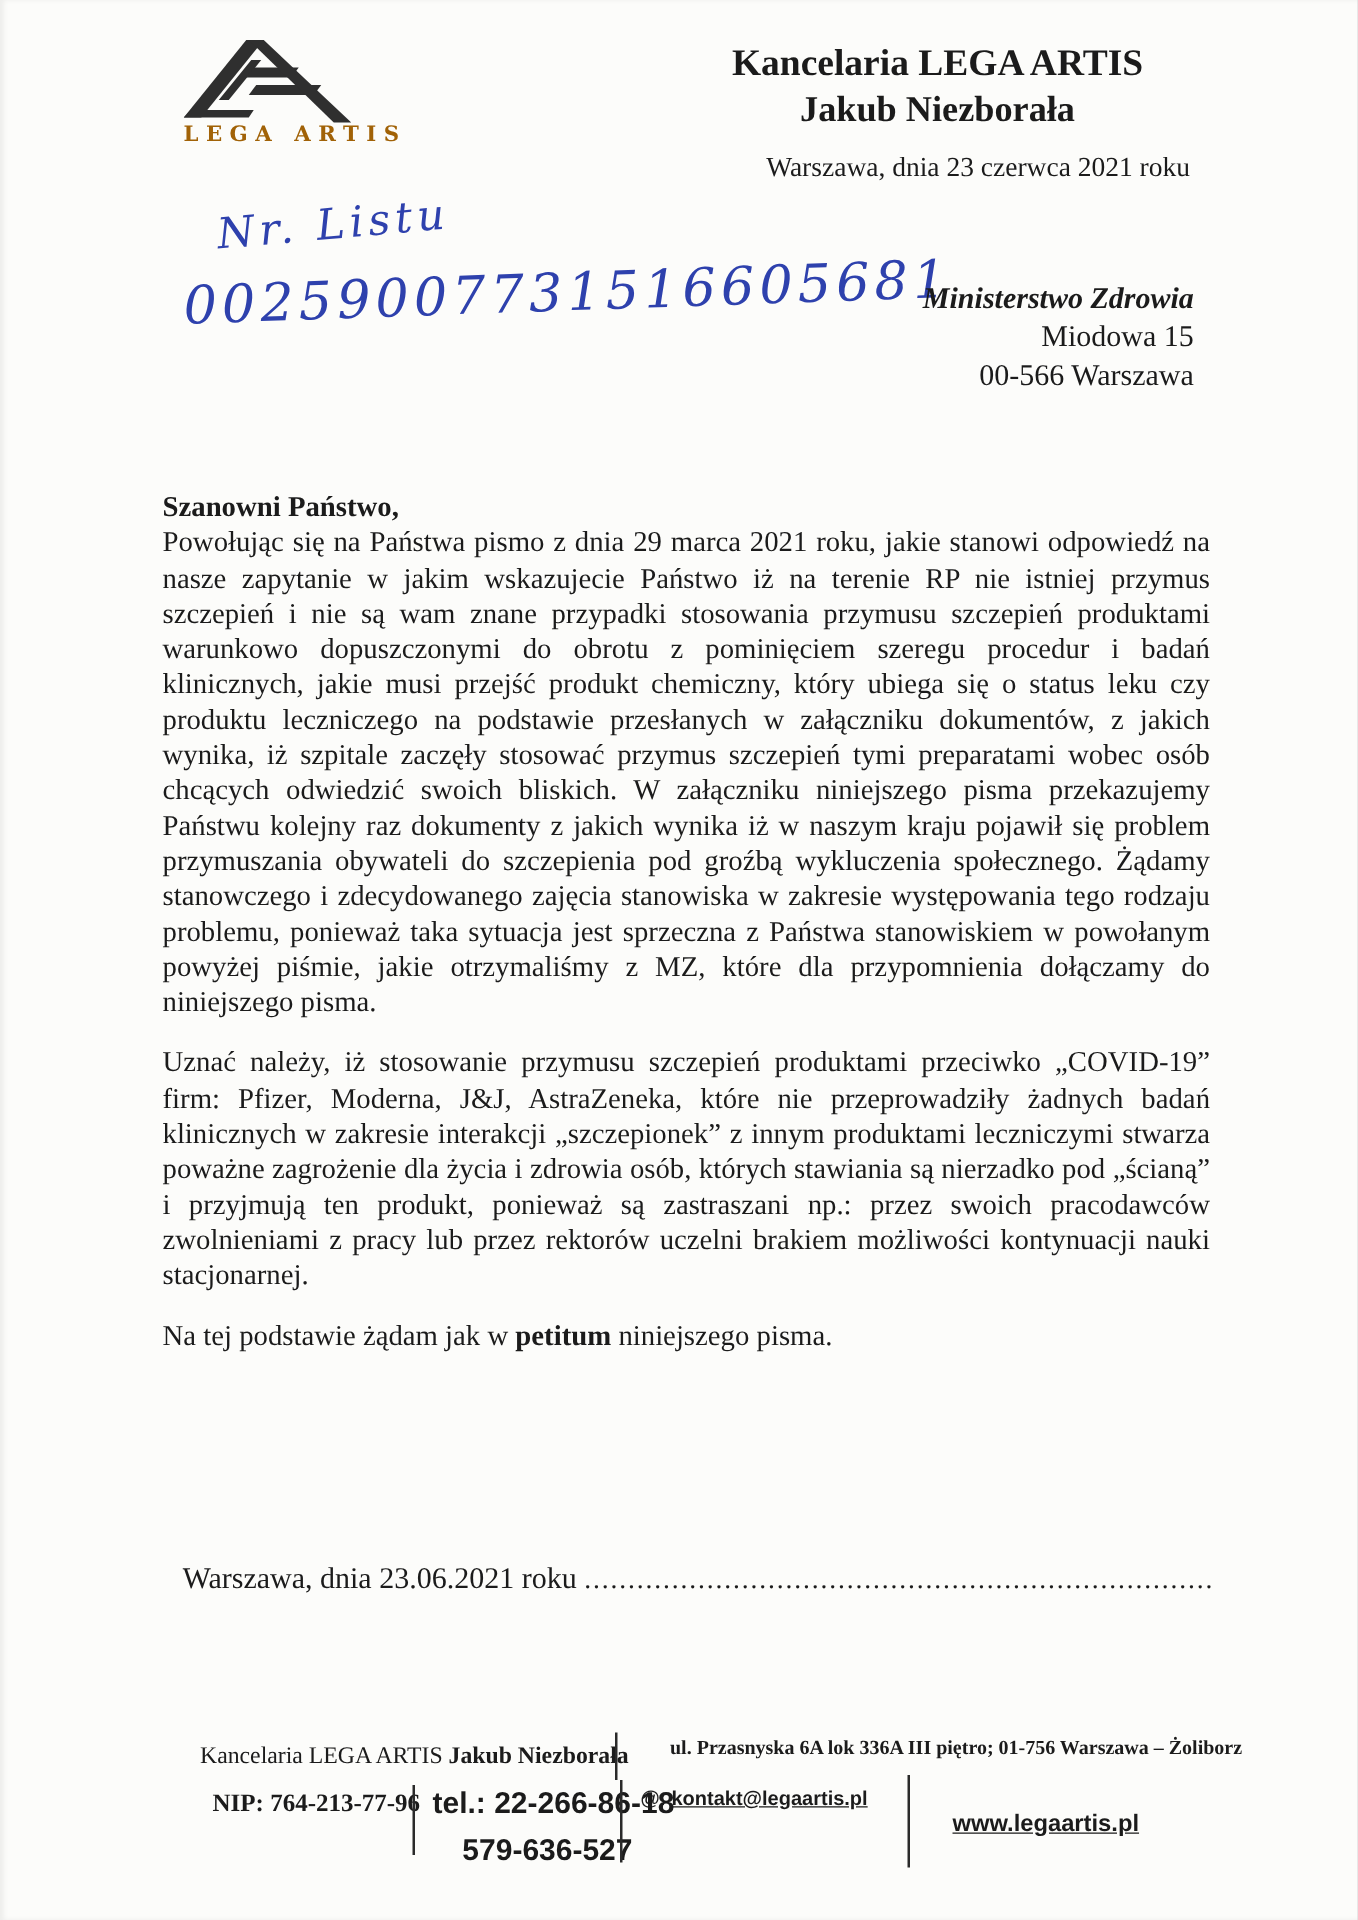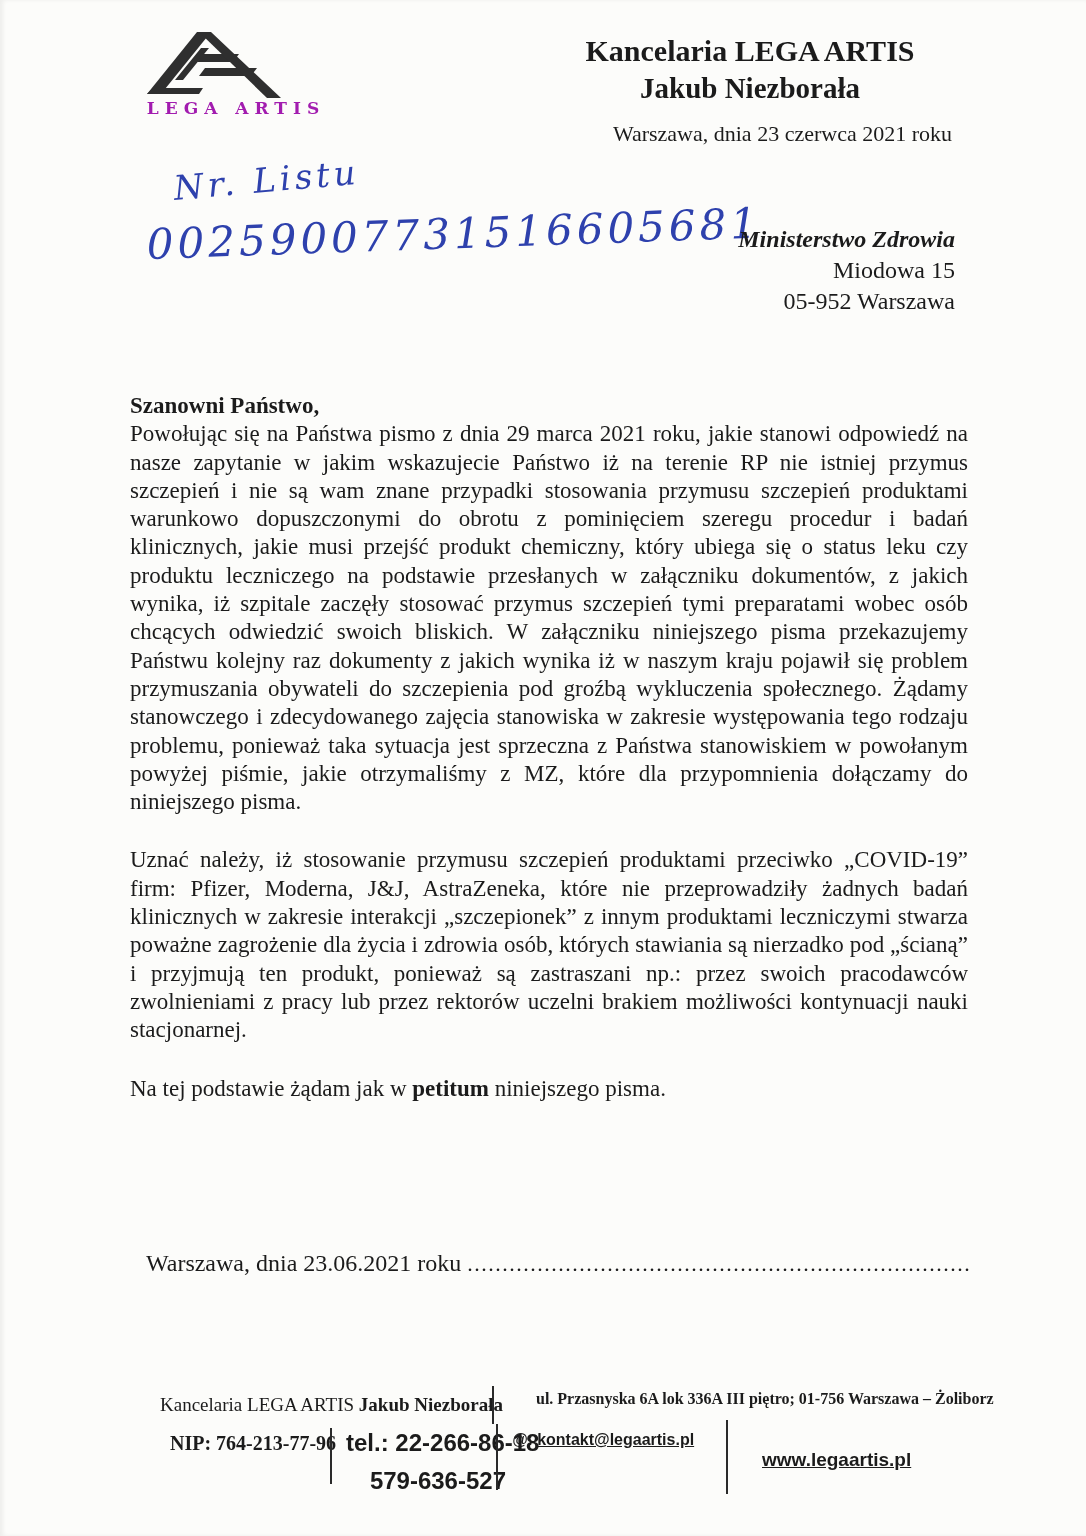--- a/index.html
+++ b/index.html
@@ -10,21 +10,21 @@
     overflow:hidden;
     font-family:"Liberation Serif",serif;
     color:#1b1b1b;
     box-shadow:inset 3px 0 4px rgba(0,0,0,0.06);
   }
   
   .logo{position:absolute;left:136px;top:24px;width:200px;text-align:center;}
   .logo svg{display:block;margin:0 auto;}
   .logo-text{
     font-family:"DejaVu Serif",serif;font-weight:bold;
-    font-size:17px;letter-spacing:6px;color:#a21caf;margin-top:-4px;white-space:nowrap;
+    font-size:17px;letter-spacing:6px;color:#a16207;margin-top:-4px;white-space:nowrap;
   }
   
   .letterhead{position:absolute;left:505px;top:34px;width:490px;text-align:center;line-height:1.15;}
   .lh1{font-size:30px;font-weight:bold;}
   .lh2{font-size:29px;font-weight:bold;margin-top:3px;}
   .dateline{position:absolute;top:121px;right:134px;font-size:22px;}
   
   .hw{
     position:absolute;color:#2e41ad;
     font-family:"DejaVu Serif",serif;font-style:italic;
@@ -35,21 +35,21 @@
   
   .recipient{position:absolute;top:224px;right:131px;text-align:right;font-size:24px;line-height:31px;}
   .r-name{font-weight:bold;font-style:italic;}
   
   .body{
     position:absolute;left:130px;top:392px;width:838px;
     font-size:23px;line-height:28.3px;text-align:justify;
   }
   .salutation{font-weight:bold;}
   .body p{margin:0;}
-  .body p.spaced{margin-top:30px;}
+  .body p.spaced{margin-top:20px;}
   
   .signline{
     position:absolute;left:146px;top:1250px;width:824px;
     font-size:24px;white-space:nowrap;overflow:hidden;
   }
   .signline .dots{letter-spacing:1.5px;font-size:22px;}
   
   .footer{position:absolute;left:0;top:1384px;width:865px;height:130px;font-size:19px;}
   .footer .vdiv{position:absolute;border-left:2px solid #2a2a2a;}
   .f-firm{position:absolute;left:160px;top:10px;font-size:19px;white-space:nowrap;}
@@ -101,21 +101,21 @@
     <div class="lh2">Jakub Niezborała</div>
   </div>
   <div class="dateline">Warszawa, dnia 23 czerwca 2021 roku</div>
 
   <div class="hw hw1">Nr. Listu</div>
   <div class="hw hw2">00259007731516605681</div>
 
   <div class="recipient">
     <div class="r-name">Ministerstwo Zdrowia</div>
     <div>Miodowa 15</div>
-    <div>05-952 Warszawa</div>
+    <div>00-566 Warszawa</div>
   </div>
 
   <div class="body">
     <div class="salutation">Szanowni Państwo,</div>
     <p>Powołując się na Państwa pismo z dnia 29 marca 2021 roku, jakie stanowi odpowiedź na nasze zapytanie w jakim wskazujecie Państwo iż na terenie RP nie istniej przymus szczepień i nie są wam znane przypadki stosowania przymusu szczepień produktami warunkowo dopuszczonymi do obrotu z pominięciem szeregu procedur i badań klinicznych, jakie musi przejść produkt chemiczny, który ubiega się o status leku czy produktu leczniczego na podstawie przesłanych w załączniku dokumentów, z jakich wynika, iż szpitale zaczęły stosować przymus szczepień tymi preparatami wobec osób chcących odwiedzić swoich bliskich. W załączniku niniejszego pisma przekazujemy Państwu kolejny raz dokumenty z jakich wynika iż w naszym kraju pojawił się problem przymuszania obywateli do szczepienia pod groźbą wykluczenia społecznego. Żądamy stanowczego i zdecydowanego zajęcia stanowiska w zakresie występowania tego rodzaju problemu, ponieważ taka sytuacja jest sprzeczna z Państwa stanowiskiem w powołanym powyżej piśmie, jakie otrzymaliśmy z MZ, które dla przypomnienia dołączamy do niniejszego pisma.</p>
     <p class="spaced">Uznać należy, iż stosowanie przymusu szczepień produktami przeciwko „COVID-19” firm: Pfizer, Moderna, J&amp;J, AstraZeneka, które nie przeprowadziły żadnych badań klinicznych w zakresie interakcji „szczepionek” z innym produktami leczniczymi stwarza poważne zagrożenie dla życia i zdrowia osób, których stawiania są nierzadko pod „ścianą” i przyjmują ten produkt, ponieważ są zastraszani np.: przez swoich pracodawców zwolnieniami z pracy lub przez rektorów uczelni brakiem możliwości kontynuacji nauki stacjonarnej.</p>
     <p class="spaced"><span>Na tej podstawie żądam jak w </span><strong>petitum</strong><span> niniejszego pisma.</span></p>
   </div>
 
   <div class="signline">

